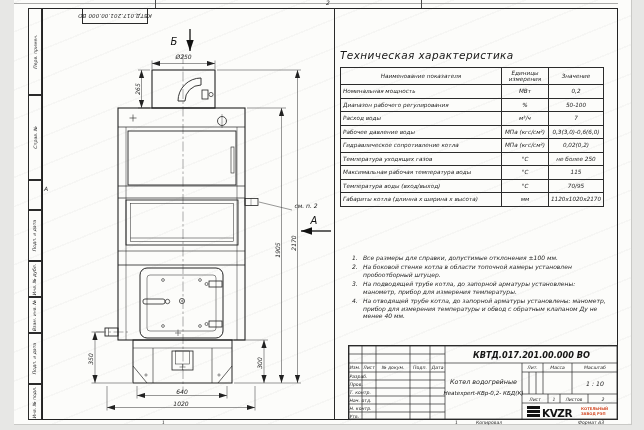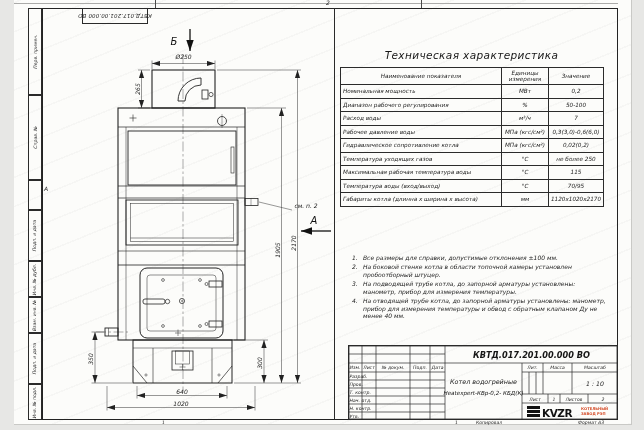--- a/index.html
+++ b/index.html
@@ -19,21 +19,21 @@
   .corner-box { position:absolute; left:82px; top:8px; width:66px; height:16px;
                 border:1px solid #2a2a2a; display:flex; align-items:center; justify-content:center; background:transparent; }
   .corner-box span { transform:rotate(180deg); font-size:5.4px; font-style:italic; white-space:nowrap; letter-spacing:.2px; }
   .side-seg { position:absolute; left:28px; width:14px; border:1px solid #2a2a2a;
               display:flex; align-items:center; justify-content:center; overflow:visible; }
   .side-seg span { transform:rotate(-90deg); white-space:nowrap; font-size:4.6px; font-style:italic; color:#2a2a2a; }
   .divider { position:absolute; left:334px; top:8px; width:1px; height:412px; background:#2a2a2a; }
   .draw { position:absolute; left:42px; top:8px; width:292px; height:412px; }
   
   .spec { position:absolute; left:340px; top:49px; width:263px; }
-  .spec-title { text-align:center; font-size:10.5px; font-style:italic; letter-spacing:.4px; color:#161616; }
+  .spec-title { text-align:left; font-size:10.5px; font-style:italic; letter-spacing:.4px; color:#161616; }
   .spec table { border-collapse:collapse; width:263px; margin-top:6px; table-layout:fixed; }
   .spec th, .spec td { border:1px solid #2b2b2b; font-size:5.7px; font-style:italic; font-weight:normal;
                        color:#1c1c1c; padding:0 2px; }
   .spec th { height:17px; text-align:center; }
   .spec td { height:13.5px; }
   .spec td.c { text-align:center; padding:0 1px; }
   .col-name { width:161px; } .col-unit { width:47px; } .col-val { width:55px; }
   
   .notes { position:absolute; left:352px; top:254px; width:258px; }
   .note { display:flex; font-size:6px; font-style:italic; line-height:1.28; margin-bottom:1.5px; color:#1c1c1c; }

